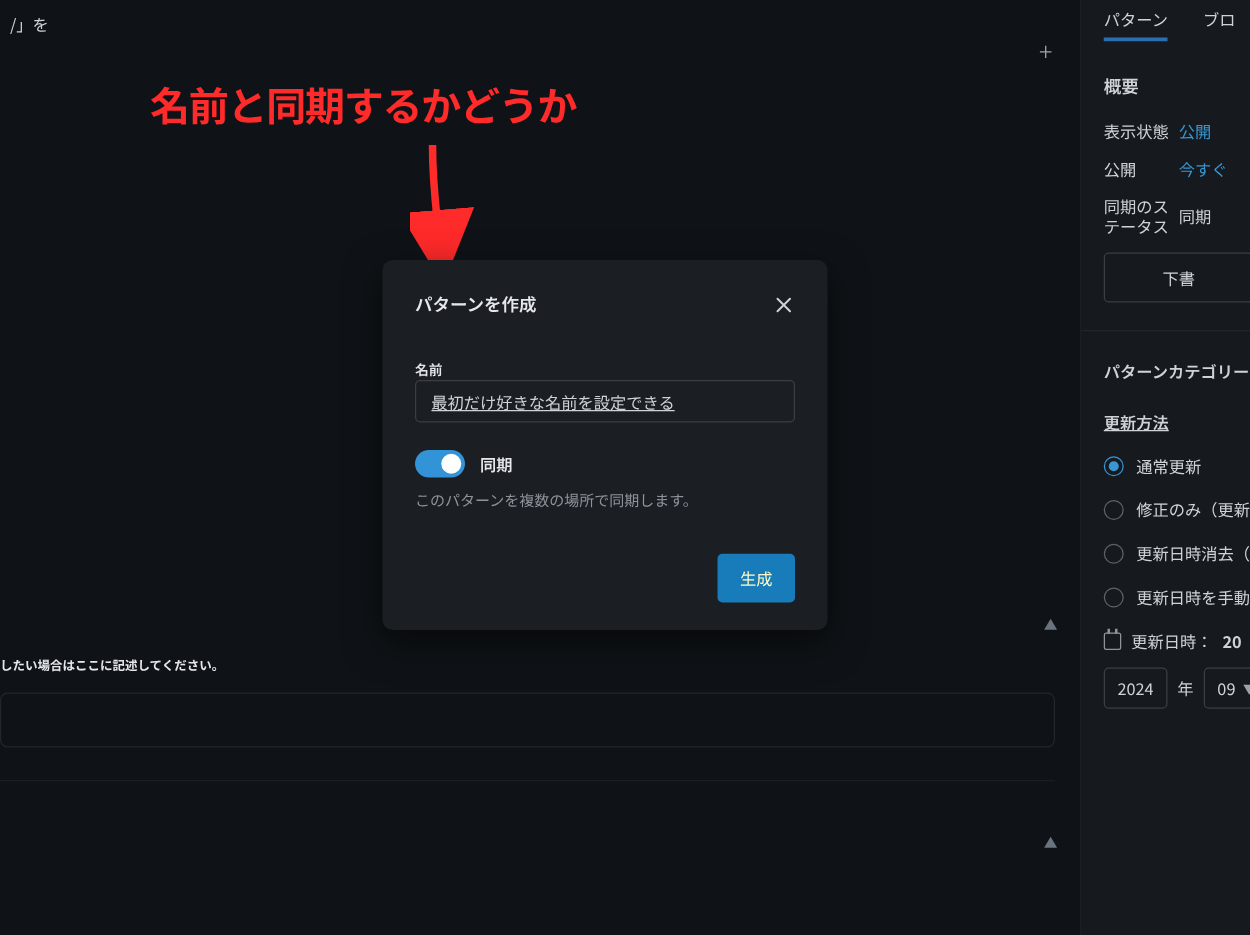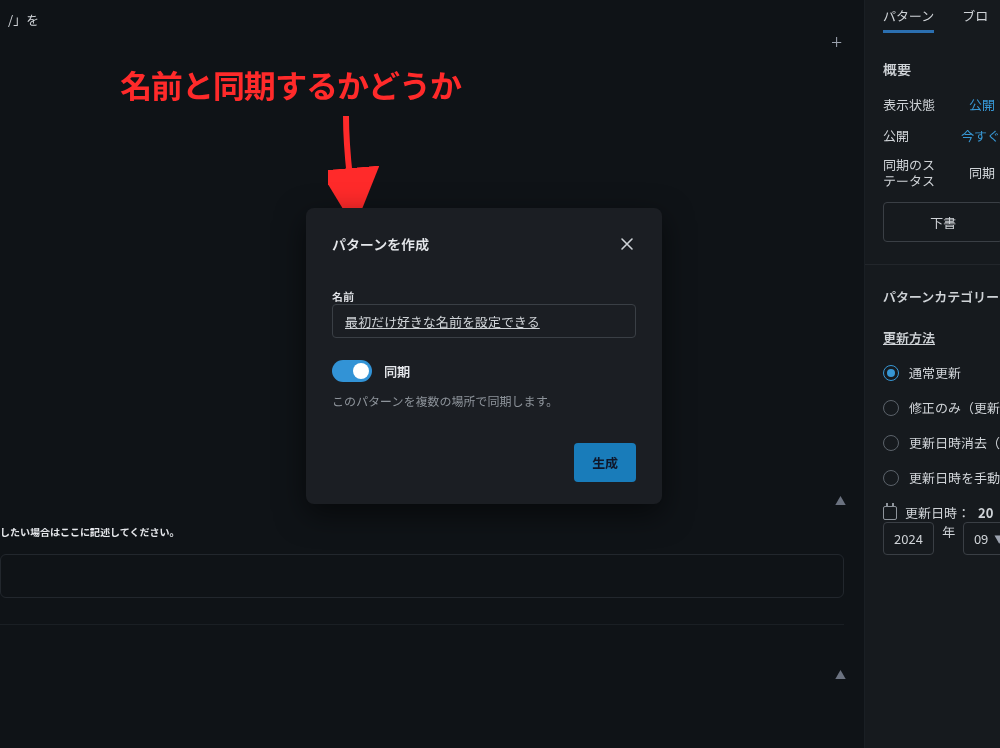--- a/index.html
+++ b/index.html
@@ -21,59 +21,59 @@
   .modal-title { font-size: 14px; font-weight: 600; color: #e5e7eb; }
   .modal-close { width: 18px; height: 18px; display: flex; align-items: center; justify-content: center; cursor: pointer; color: #cfd3d7; }
   .field-label { font-size: 11px; font-weight: 600; color: #e5e7eb; margin-bottom: 0; }
   .text-input { width: 100%; height: 34px; background: transparent; border: 1px solid #3a3f45; border-radius: 4px; padding: 0 12px; color: #cfd3d7; font-size: 13px; outline: none; text-decoration: underline; }
   .toggle-row { display: flex; align-items: center; gap: 12px; margin-top: 22px; }
   .toggle { width: 40px; height: 22px; background: #3293d6; border-radius: 11px; position: relative; cursor: pointer; }
   .toggle-knob { position: absolute; top: 3px; right: 3px; width: 16px; height: 16px; background: #fff; border-radius: 50%; }
   .toggle-label { font-size: 13px; font-weight: 600; color: #e5e7eb; }
   .help-text { margin-top: 10px; font-size: 12px; color: #8e949b; }
   .modal-actions { display: flex; justify-content: flex-end; margin-top: 34px; }
-  .primary-btn { background: #197cba; color: #0f172a; border: none; border-radius: 4px; padding: 10px 18px; font-size: 13px; font-weight: 700; cursor: pointer; }
+  .primary-btn { background: #197cba; color: #fef9c3; border: none; border-radius: 4px; padding: 10px 18px; font-size: 13px; font-weight: 400; cursor: pointer; }
 
   
   .bottom-block { position: absolute; left: 0; right: 0; bottom: 0; }
   .collapse-chevron { position: absolute; right: 18px; color: #6b7280; font-size: 11px; }
   .collapse-1 { top: -4px; }
   .desc-line { position: absolute; left: 0; top: 28px; font-size: 10px; font-weight: 700; color: #e5e7eb; }
   .empty-input { position: absolute; left: 0; top: 58px; right: 20px; height: 44px; border: 1px solid #22272d; border-radius: 6px; background: transparent; }
   .collapse-2 { top: 170px; }
   .bottom-wrap { position: relative; height: 252px; }
   .divider { position: absolute; left: 0; right: 20px; top: 128px; border-top: 1px solid #1a1f24; }
 
   
   .sidebar { width: 136px; background: #161a1e; border-left: 1px solid #1a1f24; padding: 0 0 0 18px; position: relative; overflow: hidden; }
   .sidebar-tabs { display: flex; gap: 28px; padding-top: 6px; font-size: 13px; color: #cfd3d7; }
   .sidebar-tab { position: relative; cursor: pointer; white-space: nowrap; }
   .sidebar-tab.active::after { content: ""; position: absolute; left: 0; right: 0; bottom: -8px; height: 3px; background: #2b6fb0; }
   .section-head { font-size: 14px; font-weight: 600; color: #cfd3d7; margin-top: 34px; margin-bottom: 16px; }
-  .kv { display: flex; align-items: center; gap: 30px; margin-bottom: 12px; font-size: 13px; white-space: nowrap; }
+  .kv { display: flex; align-items: center; gap: 4px; margin-bottom: 12px; font-size: 13px; white-space: nowrap; }
   .kv .k { color: #cfd3d7; width: 56px; white-space: nowrap; }
   .kv .k.two { line-height: 1.2; width: 56px; }
   .kv .v { color: #3797d4; }
   .outline-btn { margin-top: 14px; height: 40px; border: 1px solid #3a3f45; border-radius: 4px; display: flex; align-items: center; justify-content: center; font-size: 13px; color: #cfd3d7; cursor: pointer; width: 120px; }
   .divider-s { border-top: 1px solid #22262b; margin: 22px 0 0 -18px; width: 160px; }
 
   .cat-head { font-size: 13px; font-weight: 600; color: #cfd3d7; margin-top: 22px; }
   .update-head { font-size: 13px; font-weight: 600; color: #cfd3d7; margin-top: 22px; margin-bottom: 16px; text-decoration: underline; }
 
   .radio-row { display: flex; align-items: center; gap: 10px; margin-bottom: 16px; font-size: 13px; color: #cfd3d7; cursor: pointer; white-space: nowrap; }
   .radio { width: 16px; height: 16px; border: 1.5px solid #3797d4; border-radius: 50%; position: relative; flex-shrink: 0; }
   .radio.off { border-color: #5b626a; }
   .radio.checked::after { content: ""; position: absolute; inset: 3px; background: #3797d4; border-radius: 50%; }
 
   .date-row { display: flex; align-items: center; gap: 8px; font-size: 13px; color: #cfd3d7; margin-top: 4px; white-space: nowrap; }
   .cal-icon { width: 14px; height: 14px; border: 1.5px solid #8e949b; border-radius: 2px; position: relative; display: inline-block; }
   .cal-icon::before, .cal-icon::after { content: ""; position: absolute; top: -4px; width: 2px; height: 4px; background: #8e949b; }
   .cal-icon::before { left: 2px; } .cal-icon::after { right: 2px; }
 
-  .year-row { display: flex; gap: 8px; font-size: 13px; color: #cfd3d7; }
+  .year-row { display: flex; align-items: center; gap: 8px; margin-top: 12px; font-size: 13px; color: #cfd3d7; }
   .pill { border: 1px solid #3a3f45; border-radius: 4px; padding: 6px 10px; display: inline-flex; align-items: center; gap: 6px; cursor: pointer; }
   .chev-d { font-size: 10px; color: #9ca3af; }
 </style>
 </head>
 <body>
 
 <div class="root">
 
   <div class="canvas">
     <span style="position:absolute;top:10px;left:8px;font-size:13px;color:#cfd3d7;">/」を</span>

